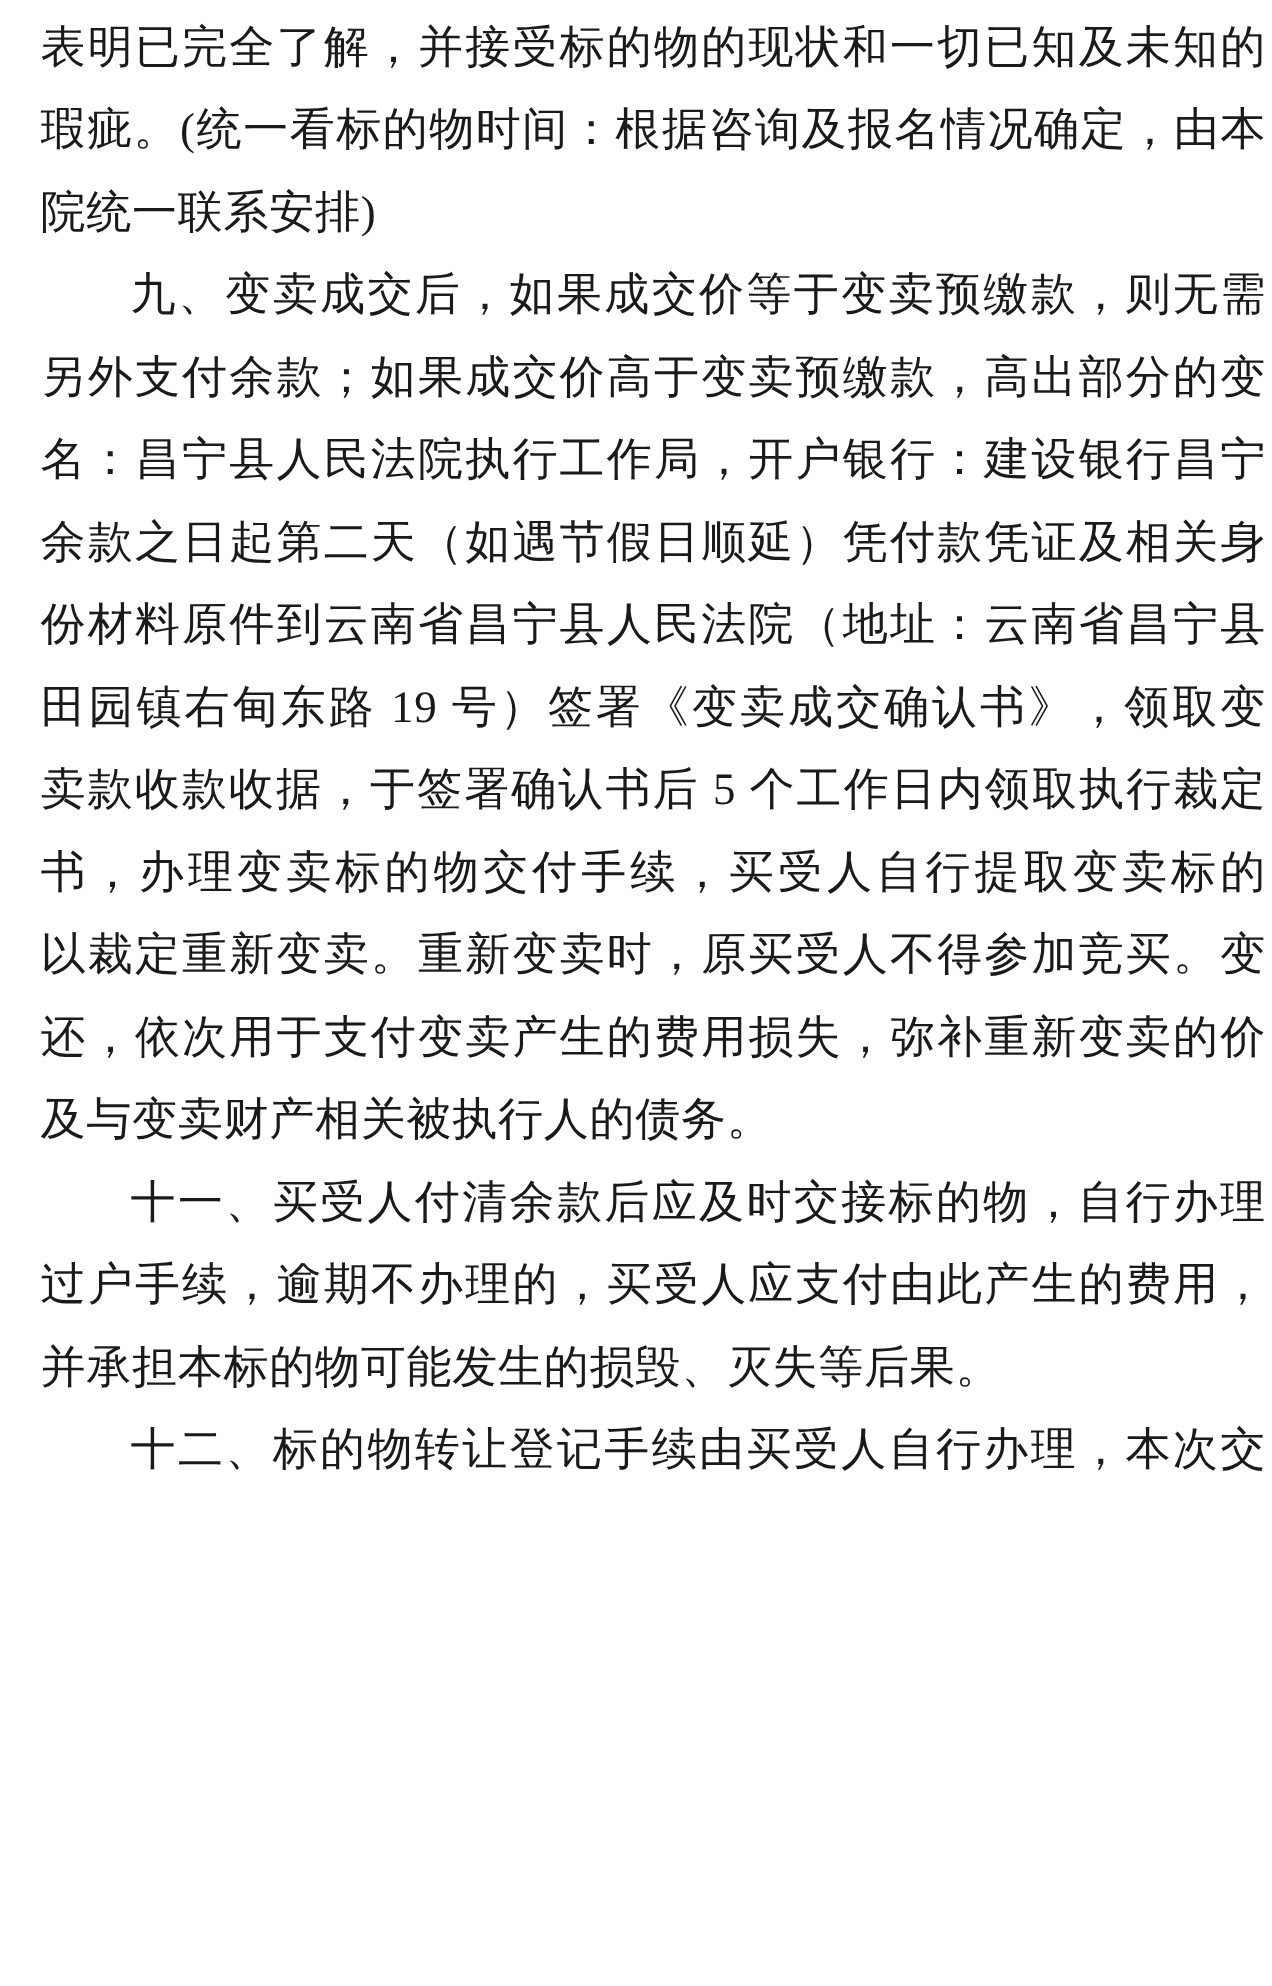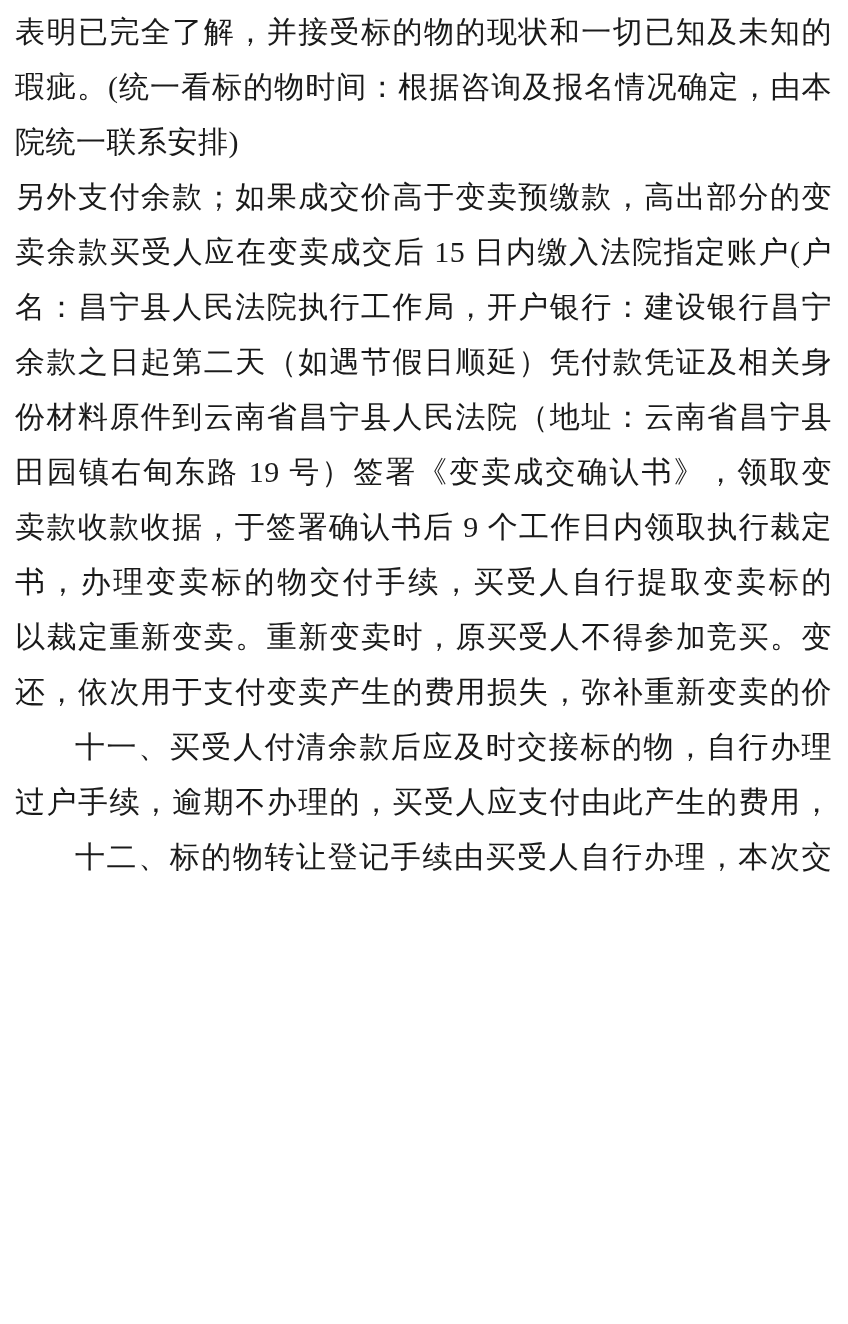--- a/index.html
+++ b/index.html
@@ -18,20 +18,21 @@
     height: 1324px;
     padding: 4px 16px 0 15px;
     background: #ffffff;
     color: #1a1a1a;
     font-family: "Liberation Serif", "DejaVu Serif", serif;
     font-size: 30px;
     -webkit-font-smoothing: antialiased;
   }
   .doc-body {
     width: 100%;
+    margin-left: 12px;
   }
   .line {
     height: 55px;
     line-height: 55px;
     white-space: normal;
     overflow: hidden;
     text-align: justify;
     text-align-last: justify;
     letter-spacing: 0.5px;
   }
@@ -44,27 +45,29 @@
   }
 </style>
 </head>
 <body>
 
 <div class="page">
   <div class="doc-body" id="lines">
       <div class="line">表明已完全了解，并接受标的物的现状和一切已知及未知的</div>
       <div class="line">瑕疵。(统一看标的物时间：根据咨询及报名情况确定，由本</div>
       <div class="line para-end">院统一联系安排)</div>
+      <div class="line indent">九、变卖成交后，如果成交价等于变卖预缴款，则无需</div>
       <div class="line">另外支付余款；如果成交价高于变卖预缴款，高出部分的变</div>
-      <div class="line">卖余款买受人应在变卖成交后 15 日内缴入法院指定账户(户</div>
       <div class="line">名：昌宁县人民法院执行工作局，开户银行：建设银行昌宁</div>
       <div class="line">余款之日起第二天（如遇节假日顺延）凭付款凭证及相关身</div>
       <div class="line">份材料原件到云南省昌宁县人民法院（地址：云南省昌宁县</div>
       <div class="line">田园镇右甸东路 19 号）签署《变卖成交确认书》，领取变</div>
-      <div class="line">卖款收款收据，于签署确认书后 9 个工作日内领取执行裁定</div>
+      <div class="line">卖款收款收据，于签署确认书后 5 个工作日内领取执行裁定</div>
       <div class="line">书，办理变卖标的物交付手续，买受人自行提取变卖标的物。</div>
       <div class="line">以裁定重新变卖。重新变卖时，原买受人不得参加竞买。变</div>
       <div class="line">还，依次用于支付变卖产生的费用损失，弥补重新变卖的价</div>
+      <div class="line para-end">及与变卖财产相关被执行人的债务。</div>
       <div class="line indent">十一、买受人付清余款后应及时交接标的物，自行办理</div>
       <div class="line">过户手续，逾期不办理的，买受人应支付由此产生的费用，</div>
+      <div class="line para-end">并承担本标的物可能发生的损毁、灭失等后果。</div>
       <div class="line indent">十二、标的物转让登记手续由买受人自行办理，本次交</div>
     </div>
 </div>
 
 </body></html>

